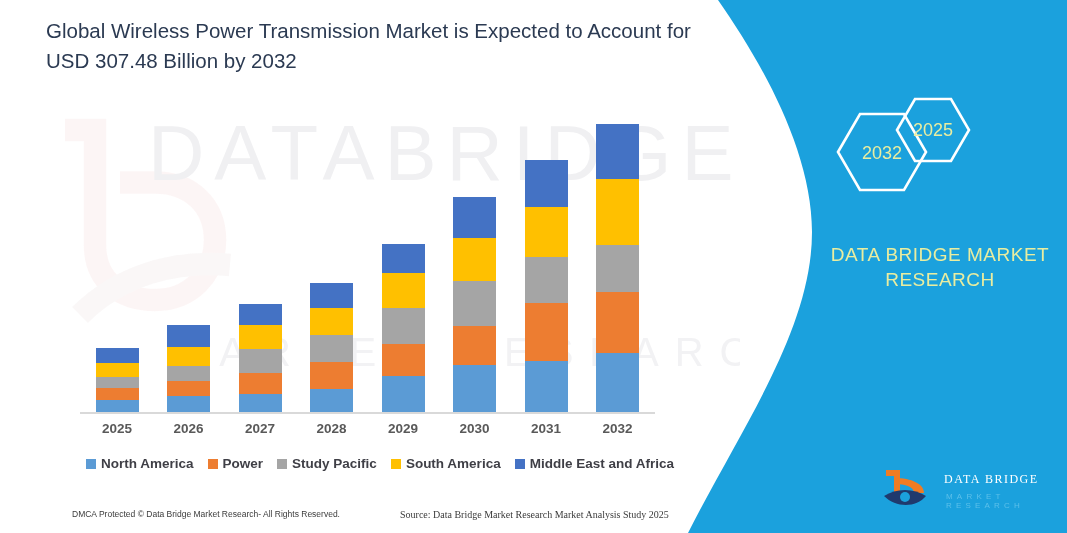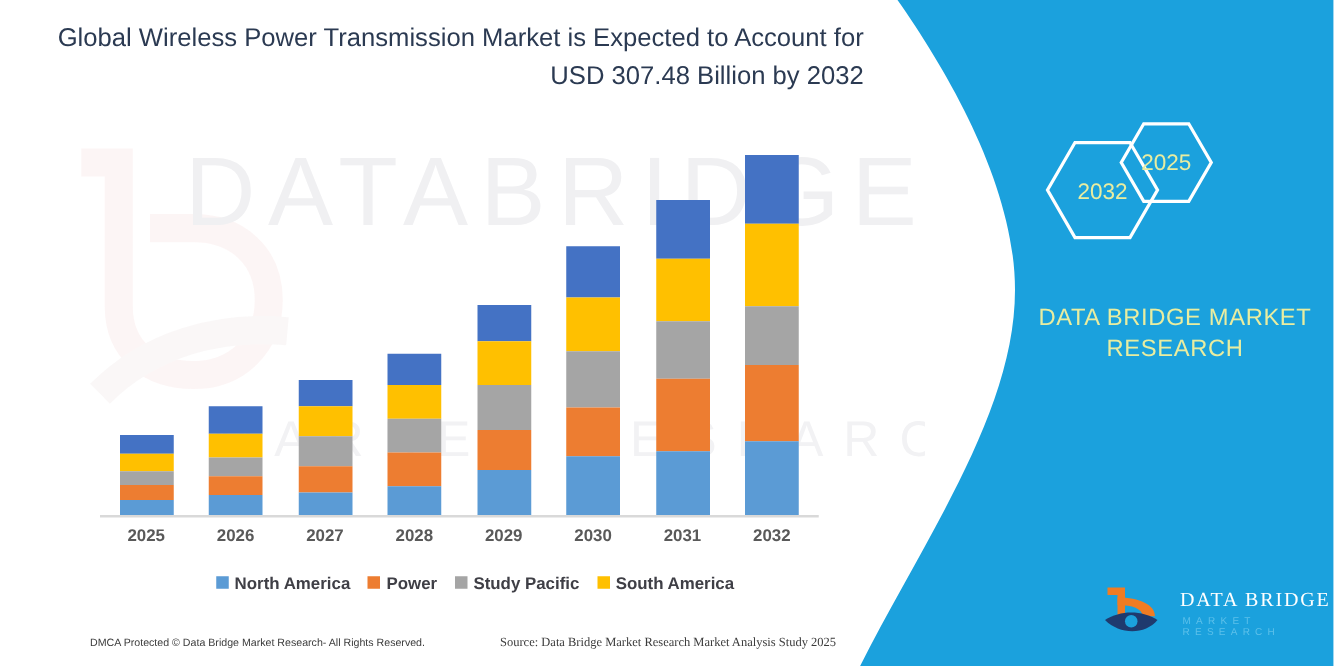--- a/index.html
+++ b/index.html
@@ -13,55 +13,55 @@
 
   
   #watermark{position:absolute;left:0;top:0;width:740px;height:533px;overflow:hidden;pointer-events:none;}
   #wm-top{position:absolute;left:148px;top:108px;font-size:78px;letter-spacing:10px;
           color:#f0f0f2;font-family:"Liberation Sans",sans-serif;white-space:nowrap;}
   #wm-bot{position:absolute;left:170px;top:330px;font-size:40px;letter-spacing:16px;
           color:#f2f2f4;font-family:"Liberation Sans",sans-serif;white-space:nowrap;}
   #wm-mark{position:absolute;left:20px;top:100px;width:250px;height:250px;opacity:.55;}
 
   
-  #chart-title{position:absolute;left:46px;top:16px;width:645px;text-align:right;
+  #chart-title{position:absolute;left:46px;top:16px;width:645px;text-align:left;
       font-size:20.5px;line-height:30px;color:#2b3a52;font-family:"Liberation Sans",sans-serif;}
 
   
   #plot{position:absolute;left:80px;top:110px;width:580px;height:303px;}
   #axis-line{position:absolute;left:80px;top:412px;width:575px;height:2px;background:#d9d9d9;}
   .bar-col{position:absolute;bottom:0;width:43px;}
   .bar-col .seg{width:100%;display:block;}
   #x-labels{position:absolute;left:80px;top:421px;width:580px;height:24px;}
   .x-tick{position:absolute;width:70px;text-align:center;font-size:13.5px;font-weight:bold;
           color:#595959;font-family:"Liberation Sans",sans-serif;}
 
   
   #legend{position:absolute;left:80px;top:456px;width:600px;height:20px;
-          display:flex;align-items:center;justify-content:center;gap:14px;}
+          display:flex;align-items:flex-start;justify-content:center;gap:14px;}
   .legend-item{display:flex;align-items:center;gap:5px;}
   .legend-swatch{width:10px;height:10px;display:block;}
   .legend-label{font-size:13.5px;font-weight:bold;color:#3f3f46;font-family:"Liberation Sans",sans-serif;white-space:nowrap;}
 
   
   #footer-left{position:absolute;left:72px;top:509px;font-size:8.5px;color:#3b3b3b;
                font-family:Liberation Sans, sans-serif;}
   #footer-right{position:absolute;left:400px;top:509px;font-size:10px;color:#3b3b3b;
                 font-family:"Liberation Serif",serif;}
 
   
   #panel-title{position:absolute;left:748px;top:12px;width:312px;text-align:center;
       font-size:16.5px;line-height:24px;color:#ffffff;font-family:"Liberation Sans",sans-serif;}
   #hex-wrap{position:absolute;left:820px;top:92px;width:200px;height:120px;}
   #brand-line1{position:absolute;left:790px;top:244px;width:300px;text-align:center;
       font-size:19px;letter-spacing:.5px;color:#e9eda0;font-family:"Liberation Sans",sans-serif;}
   #brand-line2{position:absolute;left:790px;top:269px;width:300px;text-align:center;
       font-size:19px;letter-spacing:.5px;color:#e9eda0;font-family:"Liberation Sans",sans-serif;}
   #logo{position:absolute;left:878px;top:466px;width:180px;height:46px;}
-  #logo-name{position:absolute;left:944px;top:472px;font-size:16px;letter-spacing:1.5px;
+  #logo-name{position:absolute;left:944px;top:472px;font-size:12px;letter-spacing:1.5px;
       color:#ffffff;font-family:"Liberation Serif",serif;text-align:center;}
   #logo-sub{position:absolute;left:946px;top:492px;font-size:8px;letter-spacing:4.2px;
       color:#5cc0ea;font-family:"Liberation Sans",sans-serif;}
 </style>
 </head>
 <body>
 
 <div id="infographic">
 
   <div id="blue-panel">
@@ -161,20 +161,24 @@
         <span class="legend-label">Power</span>
       </div>
       <div class="legend-item">
         <span class="legend-swatch" style="background: rgb(165, 165, 165);"></span>
         <span class="legend-label">Study Pacific</span>
       </div>
       <div class="legend-item">
         <span class="legend-swatch" style="background: rgb(255, 192, 0);"></span>
         <span class="legend-label">South America</span>
       </div>
+      <div class="legend-item">
+        <span class="legend-swatch" style="background: rgb(68, 114, 196);"></span>
+        <span class="legend-label">Middle East and Africa</span>
+      </div>
     </div>
 
   <div id="footer-left">DMCA Protected © Data Bridge Market Research- All Rights Reserved.</div>
   <div id="footer-right">Source: Data Bridge Market Research Market Analysis Study 2025</div>
 
 
   <div id="hex-wrap">
     <svg width="200" height="120" viewBox="0 0 200 120" xmlns="http://www.w3.org/2000/svg">
       <polygon points="18,60 40,22 84,22 106,60 84,98 40,98" fill="none" stroke="#ffffff" stroke-width="2.6"></polygon>
       <polygon points="77,38 95,7 131,7 149,38 131,69 95,69" fill="none" stroke="#ffffff" stroke-width="2.6"></polygon>

